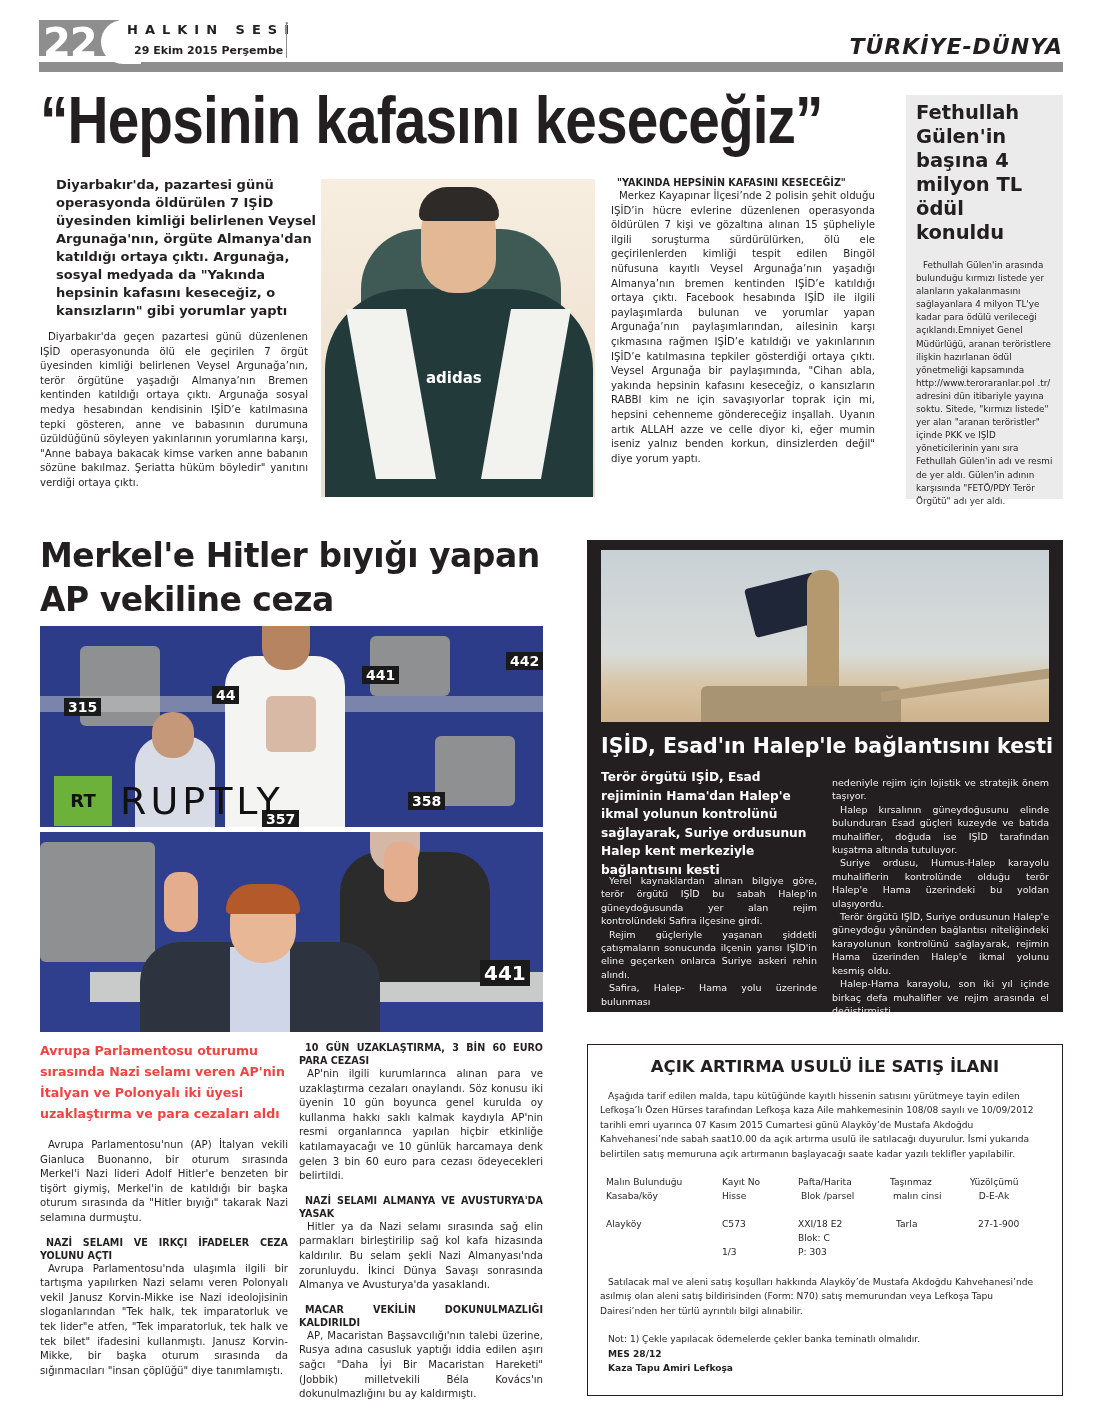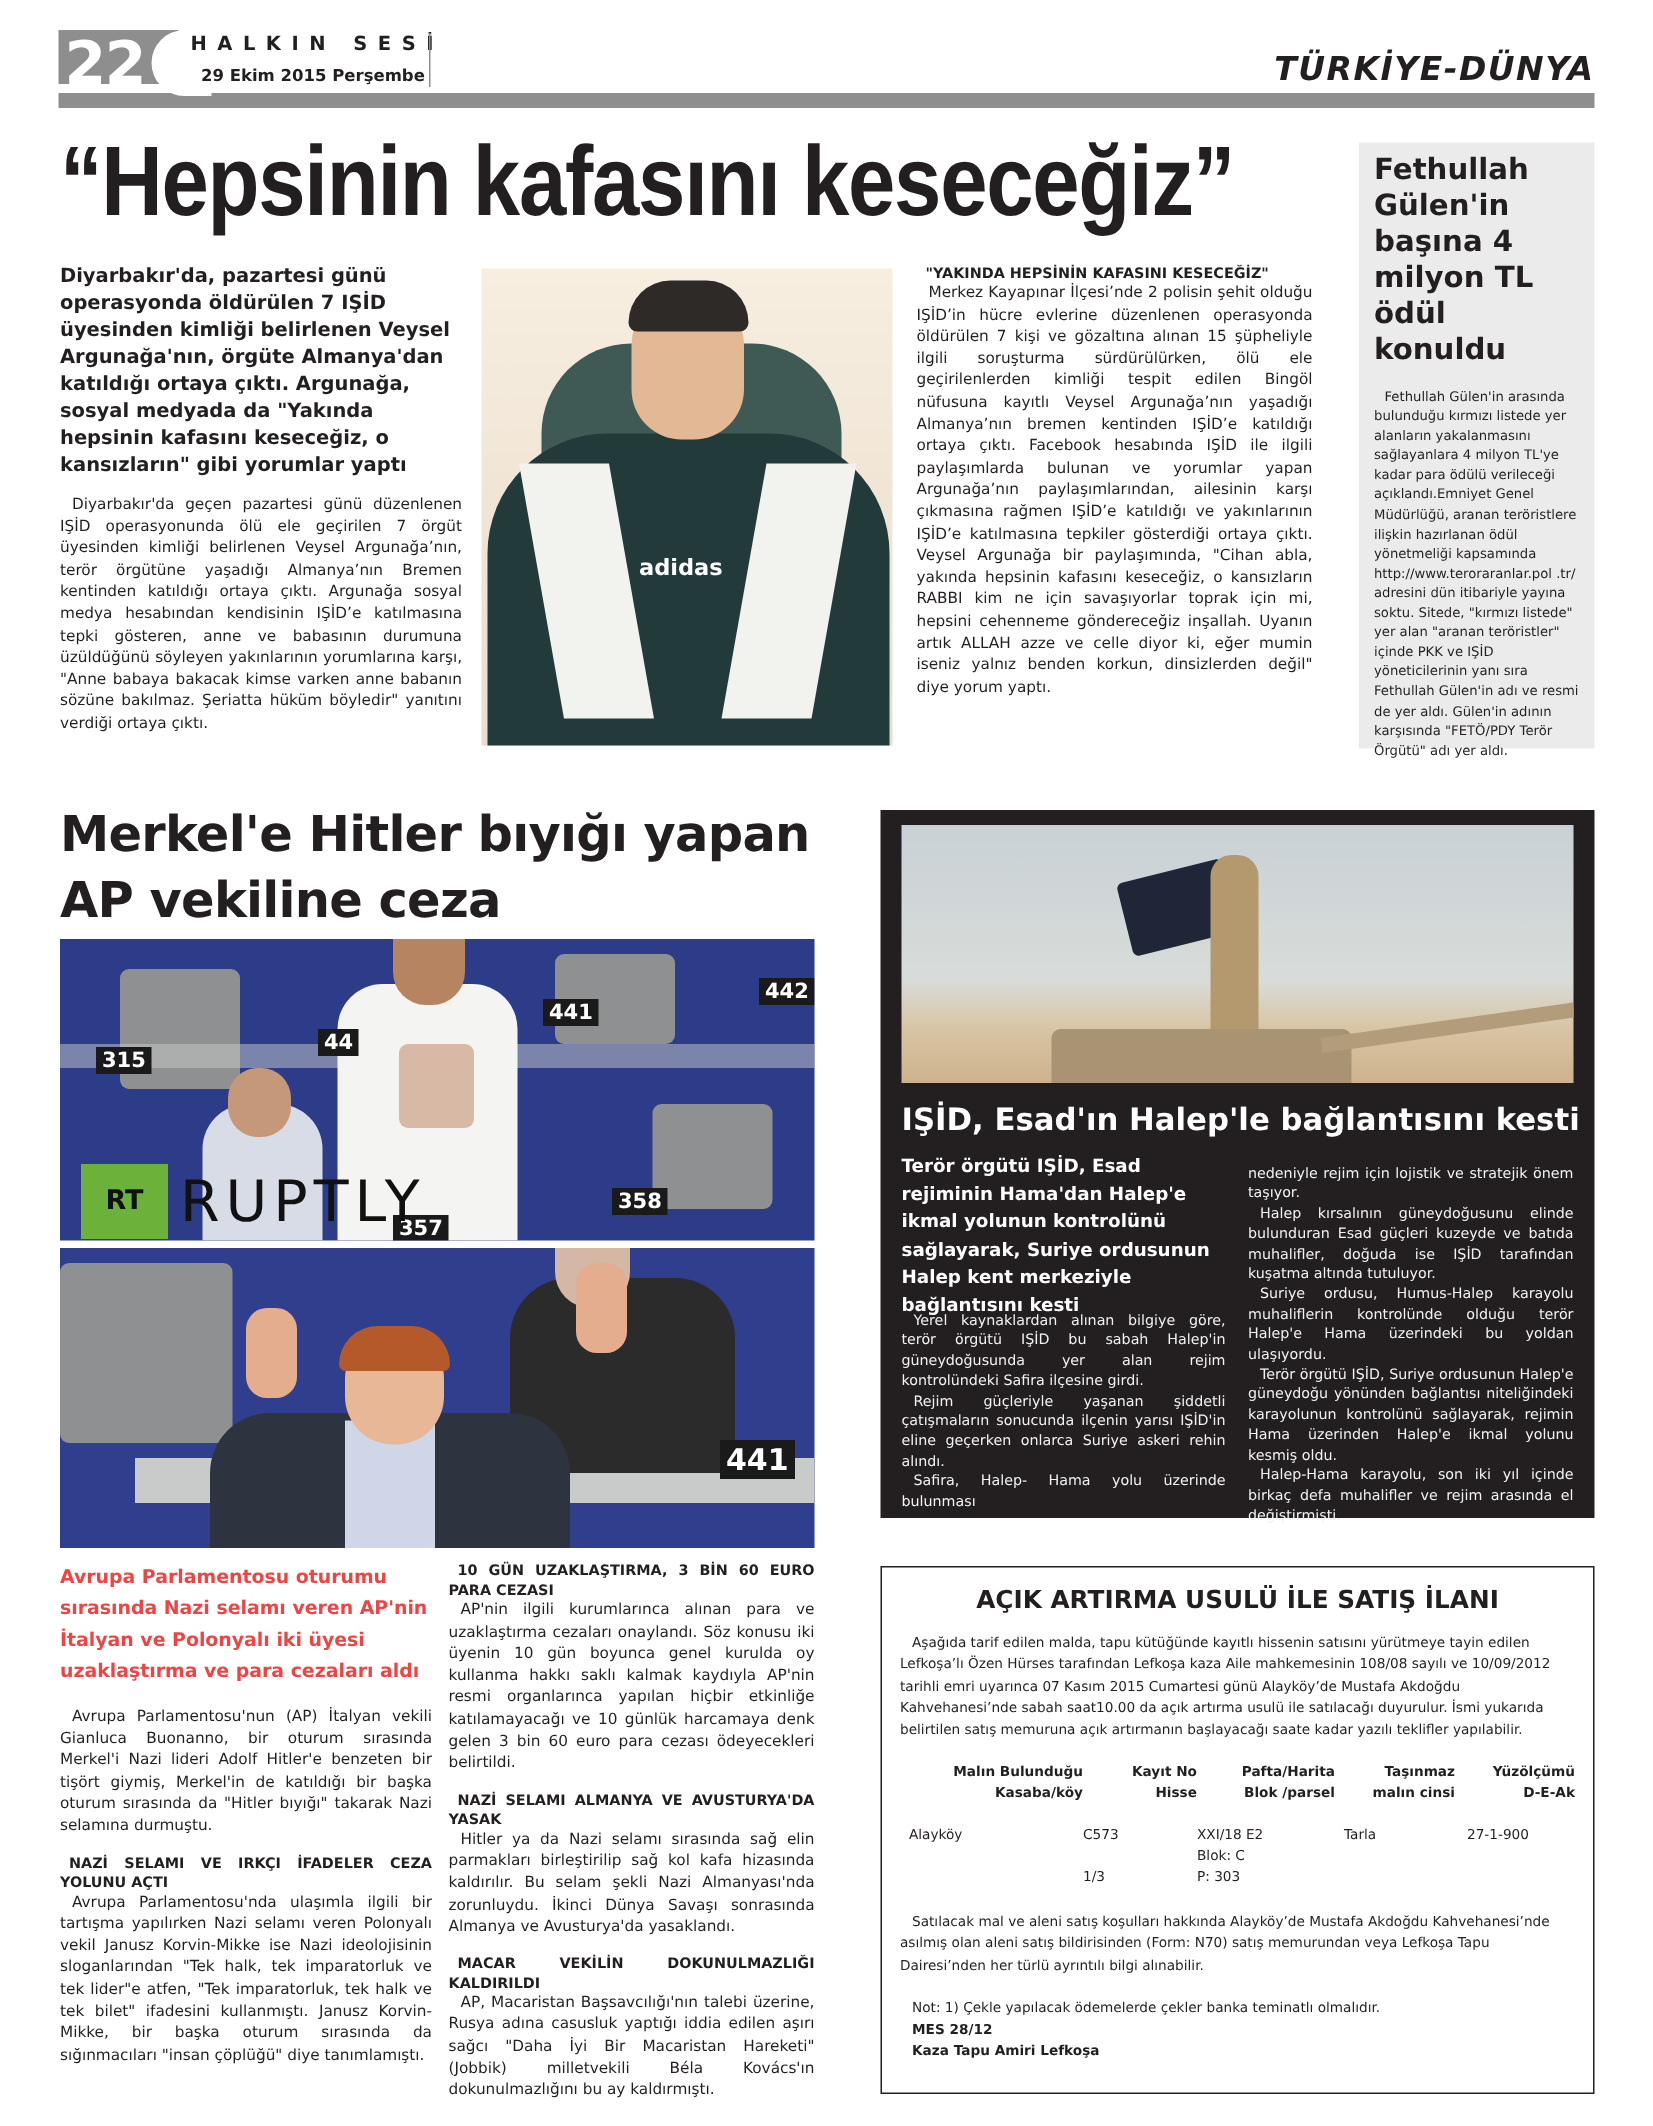--- a/index.html
+++ b/index.html
@@ -13,21 +13,21 @@
   .mast-pagenum { position: absolute; left: 4px; top: 0; font-family: "DejaVu Sans", sans-serif; font-weight: bold; font-size: 40px; line-height: 46px; color: #fff; letter-spacing: -1px; }
   .mast-curve { position: absolute; left: 62px; top: 0; width: 40px; height: 44px; background: #fff; border-radius: 22px 0 0 22px; }
   .mast-paper { position: absolute; left: 88px; top: 2px; font-family: "DejaVu Sans", sans-serif; font-weight: bold; font-size: 13px; letter-spacing: 7px; color: #231f20; }
   .mast-date { position: absolute; left: 95px; top: 24px; font-family: "DejaVu Sans", sans-serif; font-weight: bold; font-size: 11px; color: #231f20; }
   .mast-divider { position: absolute; left: 247px; top: 2px; width: 1px; height: 36px; background: #8e8e8e; }
   .mast-section { position: absolute; right: 0; top: 14px; font-family: "DejaVu Sans", sans-serif; font-weight: bold; font-style: italic; font-size: 22px; letter-spacing: 1px; color: #231f20; }
 
   
   .big-headline { position: absolute; left: 40px; top: 80px; width: 840px; font-family: "Liberation Sans", sans-serif; font-weight: bold; font-size: 66px; line-height: 80px; color: #231f20; transform: scaleX(0.86); transform-origin: left top; white-space: nowrap; letter-spacing: -1px; }
 
-  .lead-text { position: absolute; left: 40px; top: 176px; width: 270px; font-family: "DejaVu Sans", sans-serif; font-weight: bold; font-size: 13px; line-height: 18px; color: #231f20; }
+  .lead-text { position: absolute; left: 56px; top: 176px; width: 270px; font-family: "DejaVu Sans", sans-serif; font-weight: bold; font-size: 13px; line-height: 18px; color: #231f20; }
   .body-col { font-family: "DejaVu Sans", sans-serif; font-size: 10.2px; line-height: 14.6px; color: #231f20; text-align: justify; }
   .body-col p { text-indent: 8px; }
   .col-left-1 { position: absolute; left: 40px; top: 330px; width: 268px; }
 
   .photo { position: absolute; overflow: hidden; }
   .photo-man { left: 321px; top: 179px; width: 274px; height: 318px; background: linear-gradient(180deg, #f7eee0 0%, #f1e6d6 45%, #e7ddd0 100%); }
   .chair { position: absolute; left: 40px; top: 50px; width: 200px; height: 150px; background: #3f5a55; border-radius: 60px 60px 20px 20px; }
   .jacket { position: absolute; left: 4px; top: 110px; width: 268px; height: 210px; background: #223a3a; border-radius: 80px 80px 0 0; }
   .jacket-l { position: absolute; left: 40px; top: 130px; width: 60px; height: 170px; background: #f2f2ee; transform: skewX(10deg); }
   .jacket-r { position: absolute; left: 175px; top: 130px; width: 60px; height: 170px; background: #f2f2ee; transform: skewX(-10deg); }
@@ -74,21 +74,21 @@
   .dark-col1 { position: absolute; left: 14px; top: 334px; width: 216px; color: #f2f2f2; font-size: 9.5px; line-height: 13.4px; }
   .dark-col2 { position: absolute; left: 245px; top: 236px; width: 217px; color: #f2f2f2; font-size: 9.5px; line-height: 13.4px; }
 
   
   .notice { position: absolute; left: 587px; top: 1044px; width: 476px; height: 352px; border: 1.5px solid #231f20; padding: 8px 12px; }
   .notice-title { text-align: center; font-family: "DejaVu Sans", sans-serif; font-weight: bold; font-size: 16.5px; line-height: 28px; color: #231f20; }
   .notice-text { font-family: "DejaVu Sans", sans-serif; font-size: 9.1px; line-height: 14.4px; color: #231f20; }
   .notice-text p { text-indent: 8px; }
   .notice-intro { margin-top: 8px; }
   .notice-table { margin-top: 14px; width: 100%; border-collapse: collapse; font-family: "DejaVu Sans", sans-serif; font-size: 9.1px; line-height: 14px; color: #231f20; }
-  .notice-table th { font-weight: bold; text-align: right; vertical-align: top; padding-bottom: 14px; margin-left: 24px; }
+  .notice-table th { font-weight: normal; text-align: left; vertical-align: top; padding-bottom: 14px; margin-left: 24px; }
   .notice-table td { vertical-align: top; }
   .c1 { width: 122px; padding-left: 6px; } .c2 { width: 76px; } .c3 { width: 92px; } .c4 { width: 80px; } .c5 { }
   .notice-cond { margin-top: 16px; }
   .notice-note { margin-top: 14px; }
   .notice-bold { font-weight: bold; padding-left: 8px; }
 </style>
 </head>
 <body>
 
 <div class="masthead">

